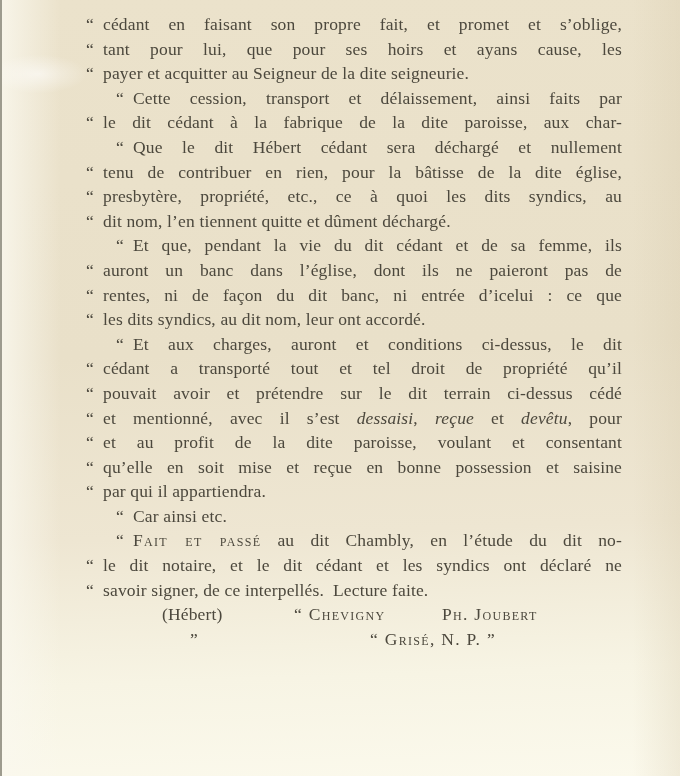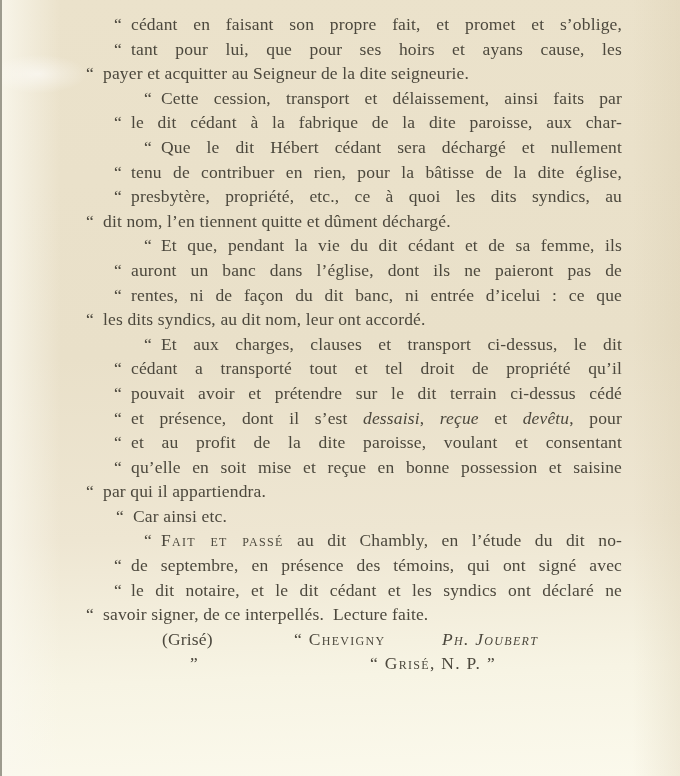--- a/index.html
+++ b/index.html
@@ -30,34 +30,34 @@
     font-size: 17.5px;
     line-height: 24.6px;
     letter-spacing: 0.15px;
   }
   .line {
     position: relative;
     height: 24.6px;
     text-align: justify;
     text-align-last: left;
   }
-  .line.j { text-align-last: justify; margin-left: 28px; }
+  .line.j { text-align-last: justify; }
   .line.para { text-indent: 30px; }
   .qmark {
     display: inline-block;
     width: 17px;
     text-indent: 0;
   }
   .i { font-style: italic; }
   .sc { font-variant: small-caps; letter-spacing: 1.3px; }
   .line.sig { text-align: left; text-align-last: left; }
   .line.sig .seg { position: absolute; top: 0; white-space: pre; }
   .p27-0 { left: 76px; }
   .p27-1 { left: 208px; }
-  .p27-2 { left: 356px; font-style: italic; }
+  .p27-2 { left: 356px; }
   .p28-0 { left: 104px; }
   .p28-1 { left: 284px; }
 </style>
 </head>
 <body>
 
 <div class="scan">
   <div class="page-text">
       <div class="line j"><span class="qmark">“</span><span class="seg">cédant en faisant son propre fait, et promet et s’oblige,</span></div>
       <div class="line j"><span class="qmark">“</span><span class="seg">tant pour lui, que pour ses hoirs et ayans cause, les</span></div>
@@ -65,34 +65,33 @@
       <div class="line j para"><span class="qmark">“</span><span class="seg">Cette cession, transport et délaissement, ainsi faits par</span></div>
       <div class="line j"><span class="qmark">“</span><span class="seg">le dit cédant à la fabrique de la dite paroisse, aux char-</span></div>
       <div class="line j para"><span class="qmark">“</span><span class="seg">Que le dit Hébert cédant sera déchargé et nullement</span></div>
       <div class="line j"><span class="qmark">“</span><span class="seg">tenu de contribuer en rien, pour la bâtisse de la dite église,</span></div>
       <div class="line j"><span class="qmark">“</span><span class="seg">presbytère, propriété, etc., ce à quoi les dits syndics, au</span></div>
       <div class="line"><span class="qmark">“</span><span class="seg">dit nom, l’en tiennent quitte et dûment déchargé.</span></div>
       <div class="line j para"><span class="qmark">“</span><span class="seg">Et que, pendant la vie du dit cédant et de sa femme, ils</span></div>
       <div class="line j"><span class="qmark">“</span><span class="seg">auront un banc dans l’église, dont ils ne paieront pas de</span></div>
       <div class="line j"><span class="qmark">“</span><span class="seg">rentes, ni de façon du dit banc, ni entrée d’icelui : ce que</span></div>
       <div class="line"><span class="qmark">“</span><span class="seg">les dits syndics, au dit nom, leur ont accordé.</span></div>
-      <div class="line j para"><span class="qmark">“</span><span class="seg">Et aux charges, clauses et transport ci-dessus, le dit</span></div>
+      <div class="line j para"><span class="qmark">“</span><span class="seg">Et aux charges, auront et conditions ci-dessus, le dit</span></div>
       <div class="line j"><span class="qmark">“</span><span class="seg">cédant a transporté tout et tel droit de propriété qu’il</span></div>
       <div class="line j"><span class="qmark">“</span><span class="seg">pouvait avoir et prétendre sur le dit terrain ci-dessus cédé</span></div>
-      <div class="line j"><span class="qmark">“</span><span class="seg">et présence, dont il s’est </span><span class="seg i">dessaisi</span><span class="seg">, </span><span class="seg i">reçue</span><span class="seg"> et </span><span class="seg i">devêtu</span><span class="seg">, pour</span></div>
+      <div class="line j"><span class="qmark">“</span><span class="seg">et mentionné, avec il s’est </span><span class="seg i">dessaisi</span><span class="seg">, </span><span class="seg i">reçue</span><span class="seg"> et </span><span class="seg i">devêtu</span><span class="seg">, pour</span></div>
       <div class="line j"><span class="qmark">“</span><span class="seg">et au profit de la dite paroisse, voulant et consentant</span></div>
       <div class="line j"><span class="qmark">“</span><span class="seg">qu’elle en soit mise et reçue en bonne possession et saisine</span></div>
       <div class="line"><span class="qmark">“</span><span class="seg">par qui il appartiendra.</span></div>
       <div class="line para"><span class="qmark">“</span><span class="seg">Car ainsi etc.</span></div>
       <div class="line j para"><span class="qmark">“</span><span class="seg sc">Fait et passé</span><span class="seg"> au dit Chambly, en l’étude du dit no-</span></div>
-      <div class="line j"><span class="qmark">“</span><span class="seg">de septembre, en présence des témoins, qui ont signé avec</span></div>
       <div class="line j"><span class="qmark">“</span><span class="seg">le dit notaire, et le dit cédant et les syndics ont déclaré ne</span></div>
       <div class="line"><span class="qmark">“</span><span class="seg">savoir signer, de ce interpellés.&nbsp; Lecture faite.</span></div>
       <div class="line sig">
-        <span class="seg p27-0">(Grisé)</span>
+        <span class="seg p27-0">(Hébert)</span>
         <span class="seg sc p27-1">“ Chevigny</span>
         <span class="seg sc p27-2">Ph. Joubert</span>
       </div>
       <div class="line sig">
         <span class="seg p28-0">”</span>
         <span class="seg sc p28-1">“ Grisé, N. P. ”</span>
       </div>
     </div>
 </div>
 

